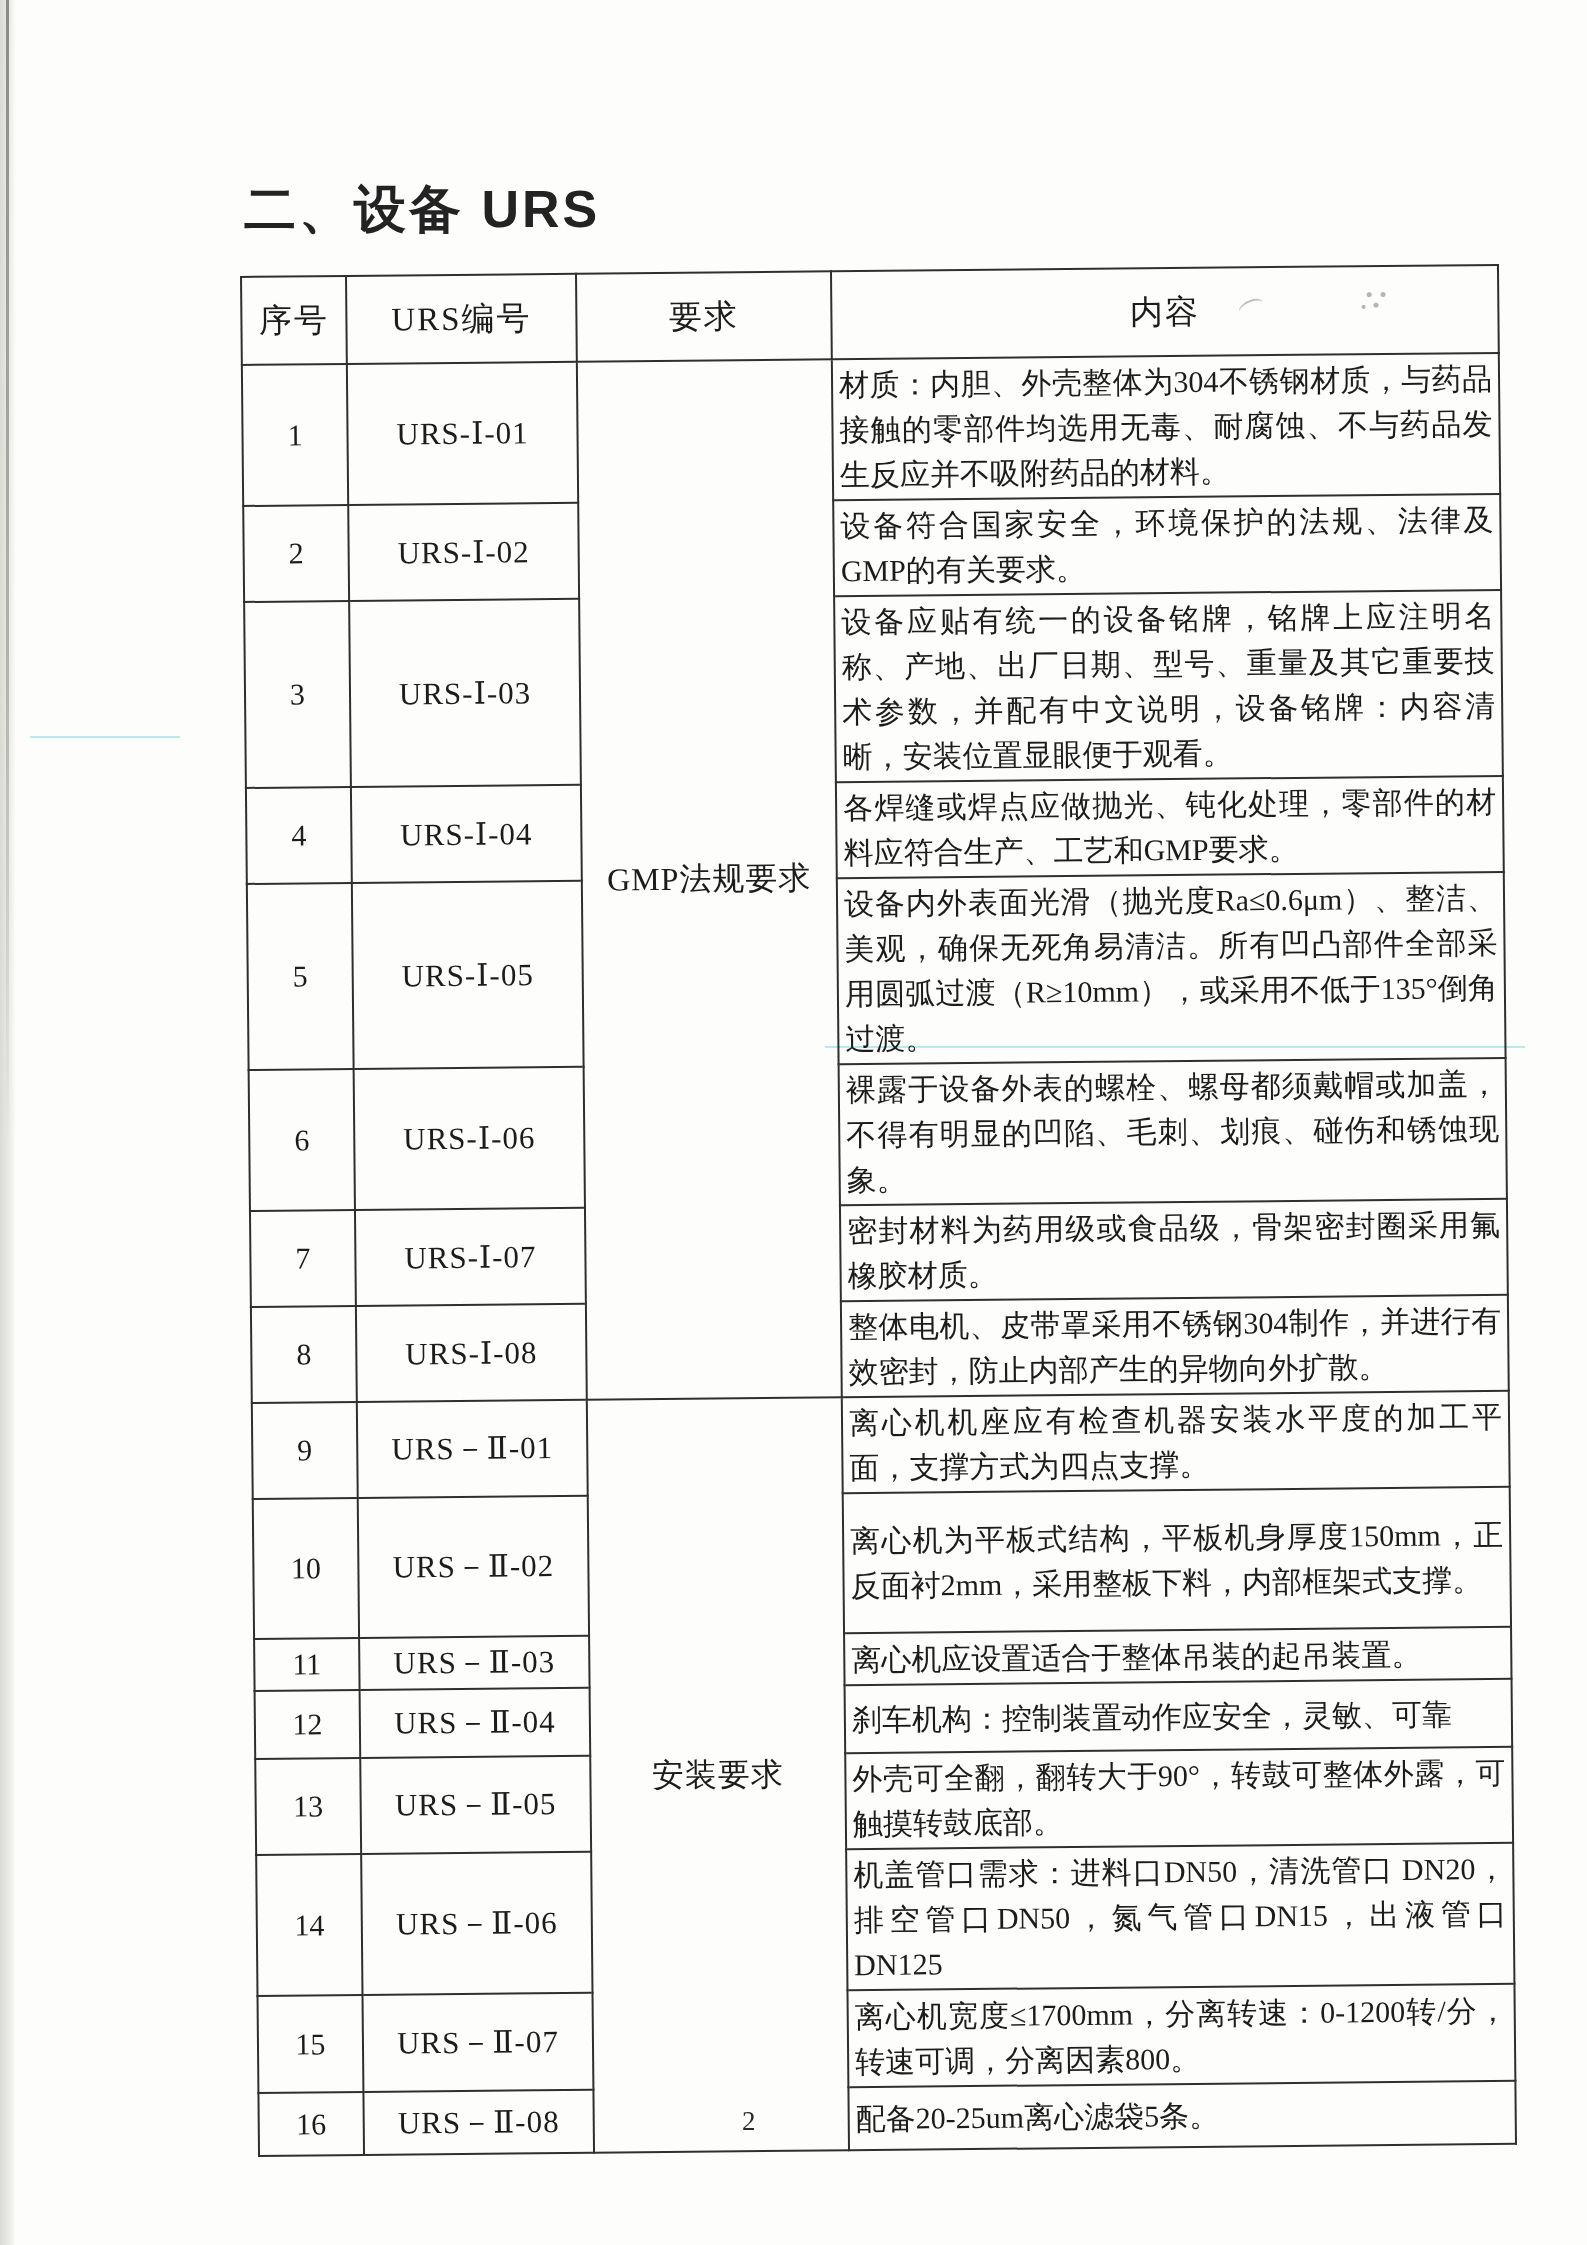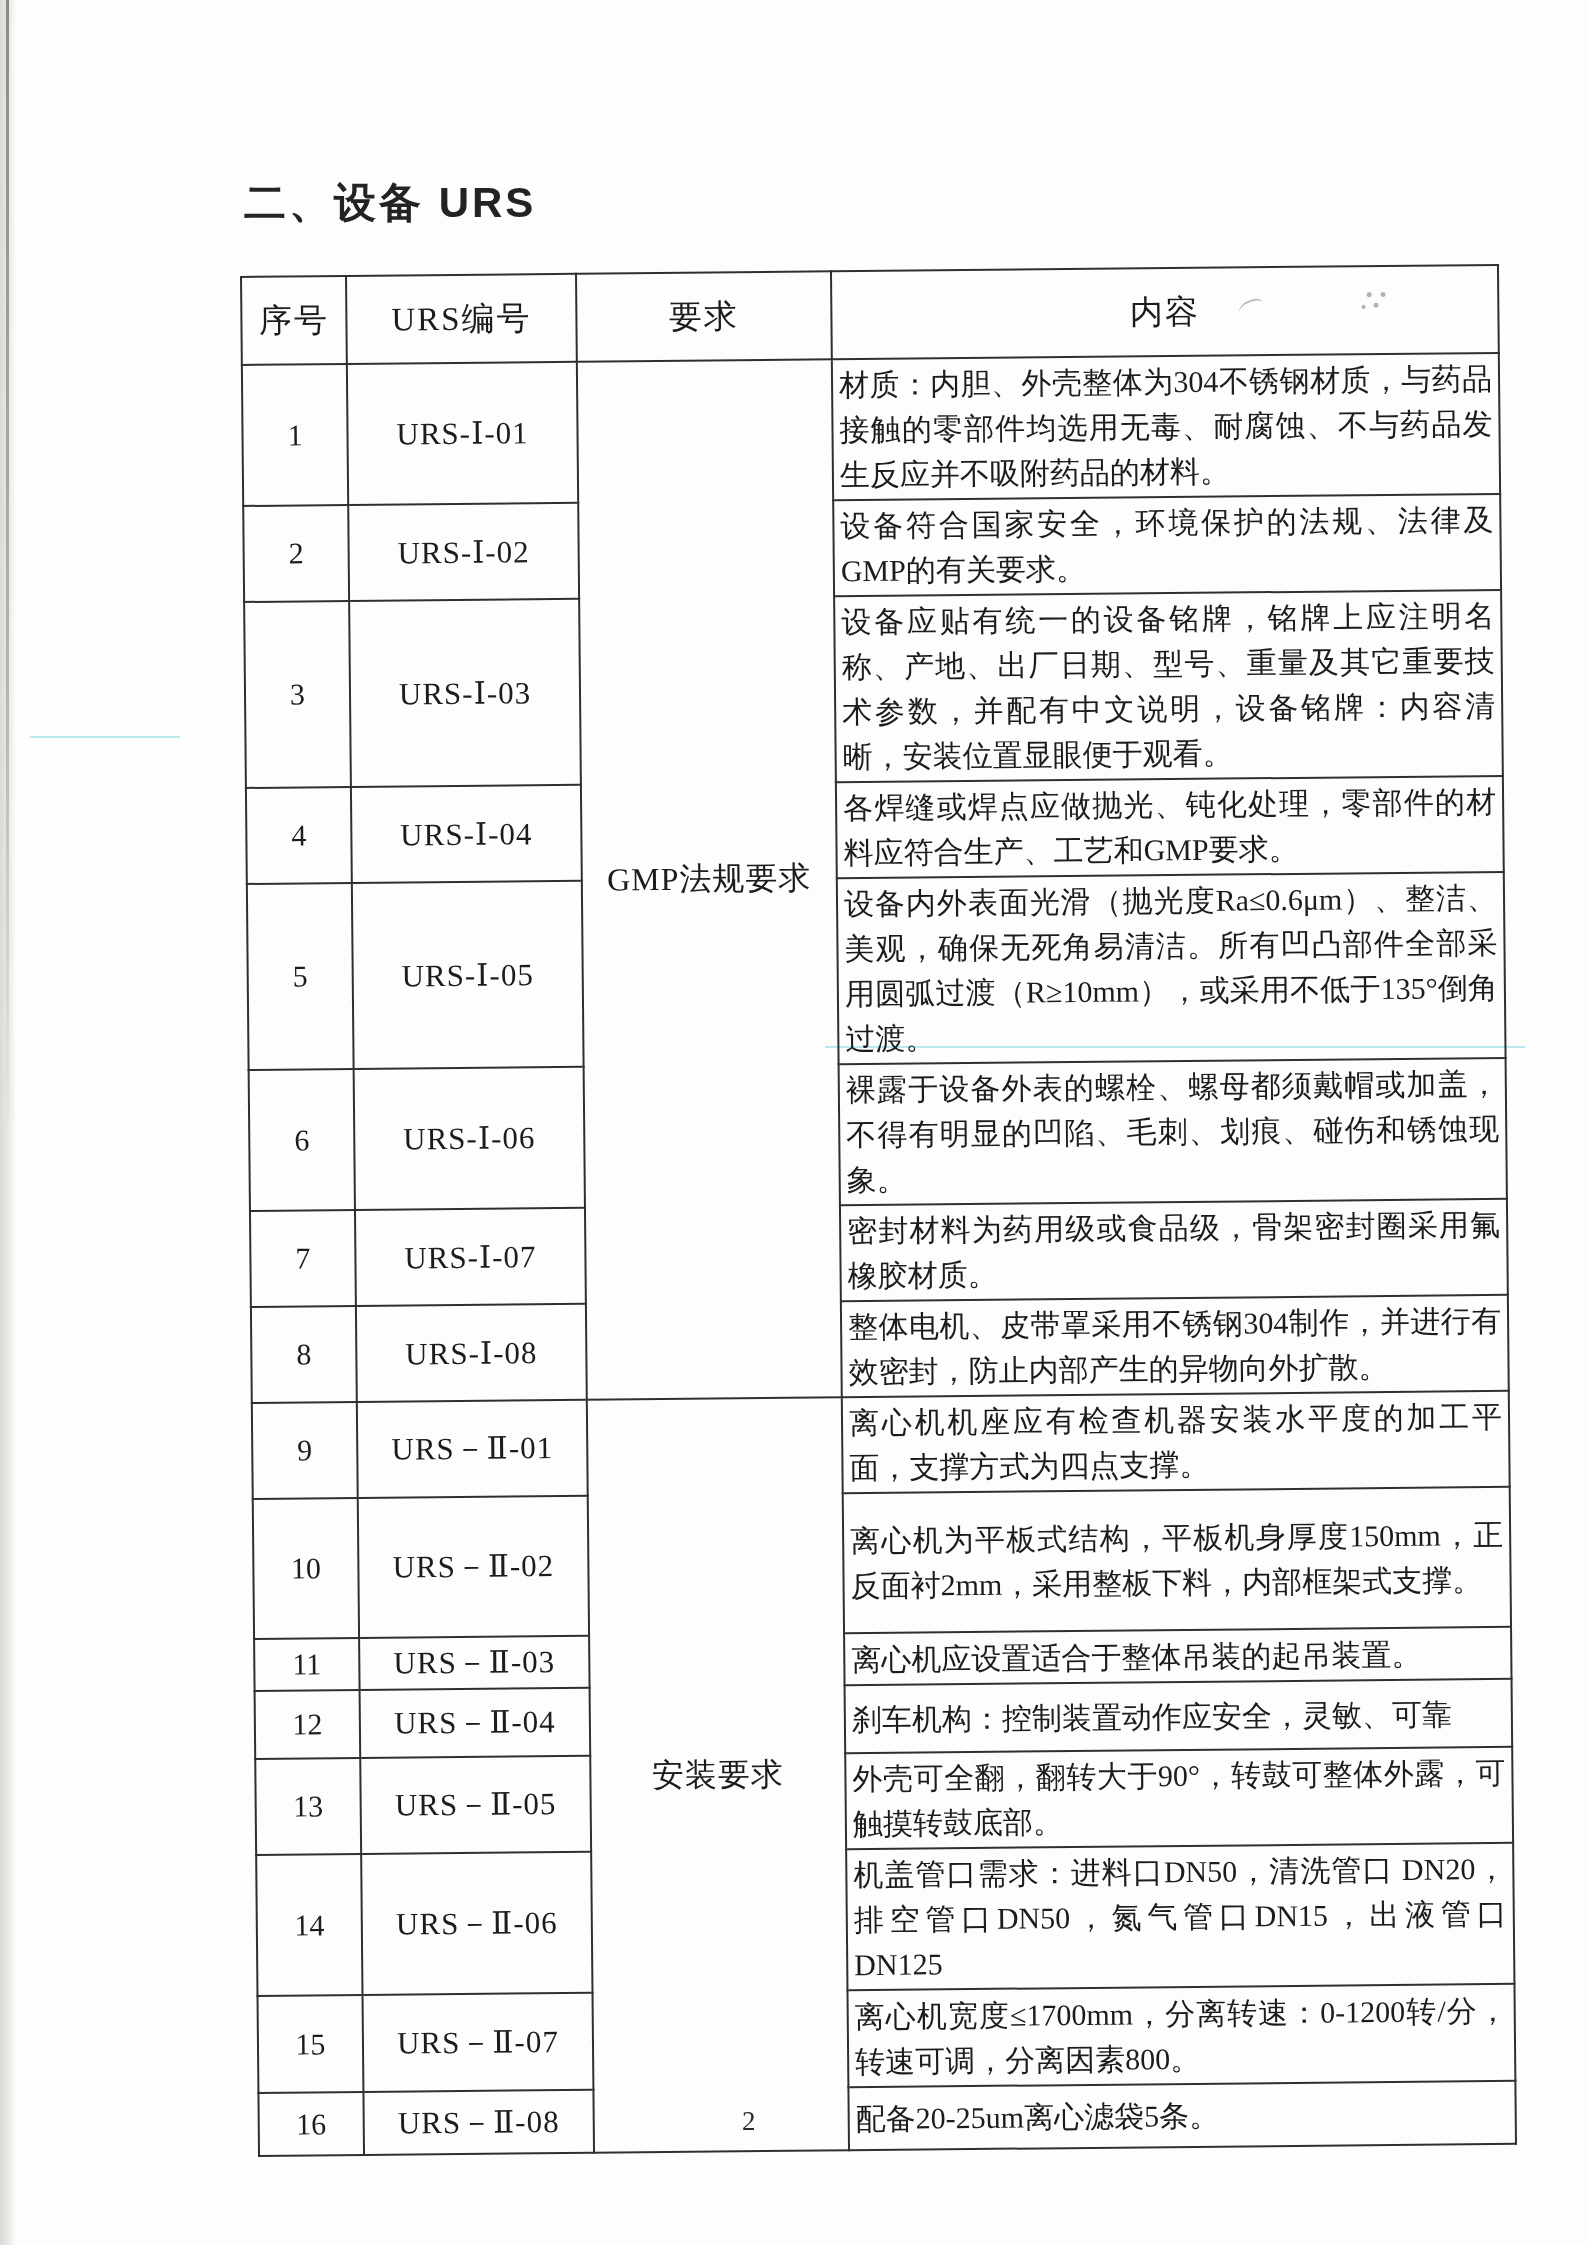--- a/index.html
+++ b/index.html
@@ -39,21 +39,21 @@
     background:
       radial-gradient(circle at 30% 30%, #6f6f6a 2px, rgba(0,0,0,0) 3px),
       radial-gradient(circle at 70% 20%, #6f6f6a 2px, rgba(0,0,0,0) 3px),
       radial-gradient(circle at 55% 65%, #6f6f6a 2px, rgba(0,0,0,0) 3px),
       radial-gradient(circle at 20% 80%, #6f6f6a 1.5px, rgba(0,0,0,0) 2.5px);
     transform: rotate(10deg);
   }
   .doc-title {
     position: absolute; left: 244px; top: 175px;
     font-family: "Liberation Sans", "DejaVu Sans", sans-serif;
-    font-size: 42px; font-weight: 600; letter-spacing: 3px;
+    font-size: 52px; font-weight: 600; letter-spacing: 3px;
     color: #232323;
   }
   .table-wrap {
     position: absolute; left: 240px; top: 276px; width: 1257px;
     transform: rotate(-0.55deg);
     transform-origin: left top;
   }
   table.urs {
     border-collapse: collapse;
     width: 1257px;

